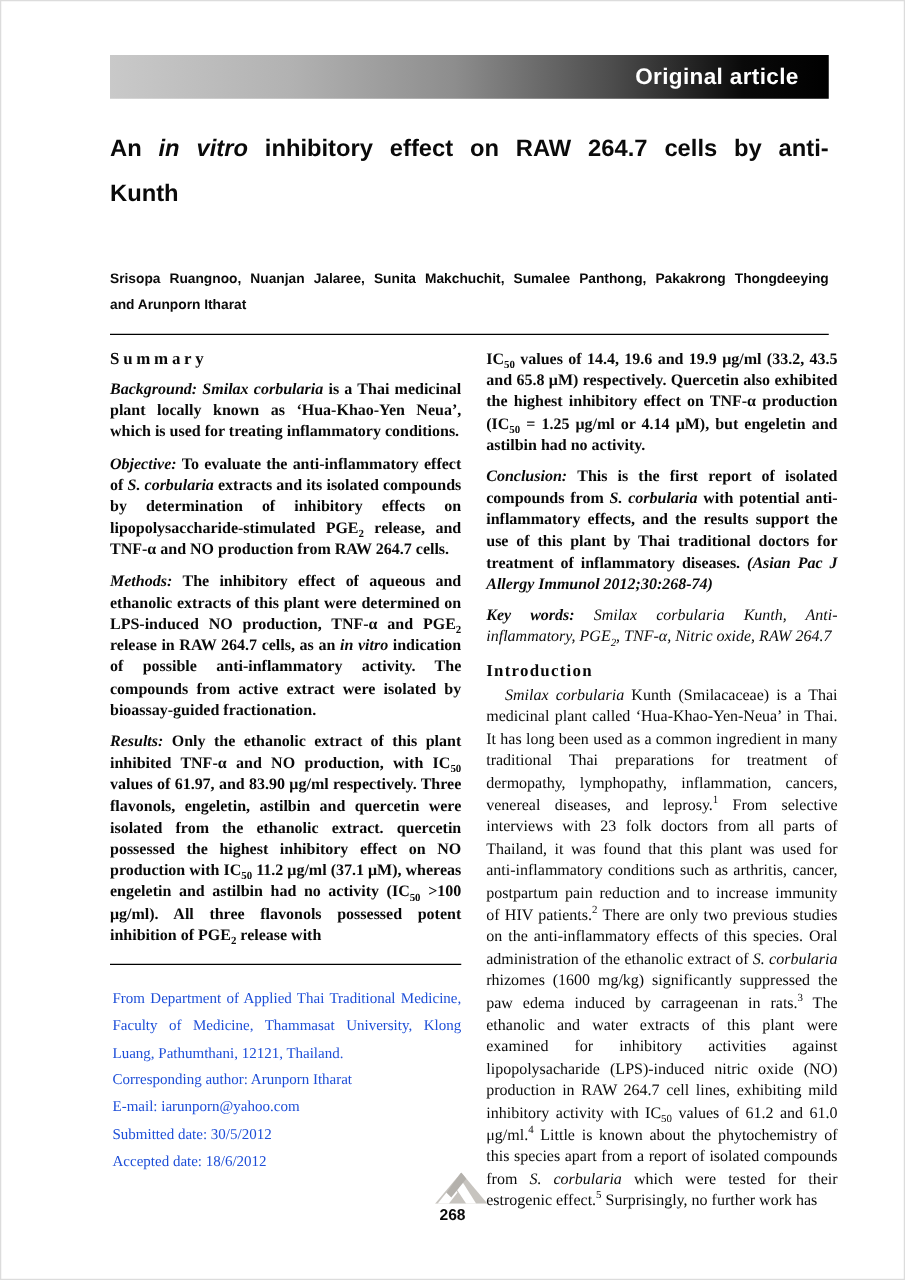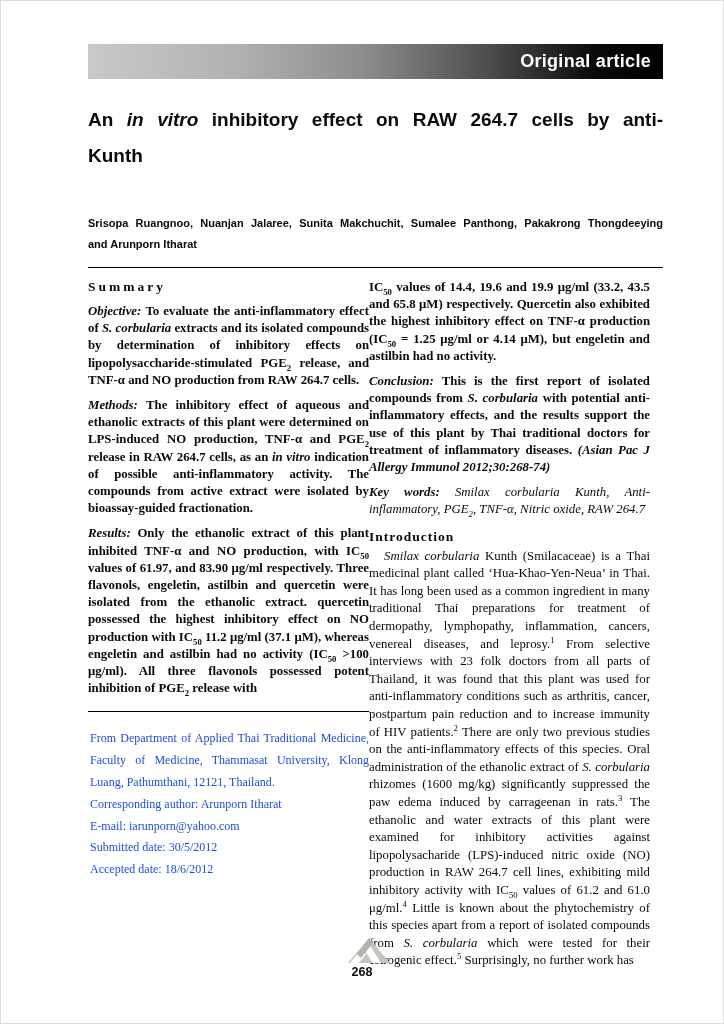--- a/index.html
+++ b/index.html
@@ -11,21 +11,21 @@
     box-sizing:border-box;
     overflow:hidden;
     font-family:"Liberation Serif", serif;
     color:#0a0a0a;
   }
   
   .header-bar{
     position:absolute;top:43px;left:87px;width:575px;height:35px;
     background:linear-gradient(90deg,#c9c9c9 0%,#b2b2b2 25%,#8d8d8d 48%,#4c4c4c 70%,#0a0a0a 88%,#000 100%);
     display:flex;align-items:center;justify-content:flex-end;
-    padding-right:12px;box-sizing:border-box;
+    padding-right:24px;box-sizing:border-box;
   }
   .header-bar .label{
     color:#fff;font-family:"Liberation Sans",sans-serif;
     font-weight:bold;font-size:18px;letter-spacing:.3px;
   }
   
   .title{
     position:absolute;top:101px;left:87px;width:575px;
     font-family:"Liberation Sans",sans-serif;
     font-weight:bold;font-size:19px;line-height:36px;
@@ -41,21 +41,21 @@
   .author-line{text-align:justify;text-align-last:justify;}
   .author-line:last-child{text-align-last:left;}
   
   .rule-full{
     position:absolute;top:266px;left:87px;width:575px;
     border-top:1.6px solid #000;
   }
   
   .columns{
     position:absolute;top:278px;left:87px;width:575px;
-    display:flex;
+    display:flex;gap:20px;
   }
   .col{width:281px;flex:0 0 281px;}
   .sec-heading{
     font-weight:bold;font-size:13.5px;letter-spacing:3px;
     margin:0 0 8px 0;
   }
   .intro-heading{
     font-weight:bold;font-size:13.5px;letter-spacing:1px;
     margin:10px 0 3px 0;
   }
@@ -113,20 +113,21 @@
     <div class="author-line">Srisopa Ruangnoo, Nuanjan Jalaree, Sunita Makchuchit, Sumalee Panthong, Pakakrong Thongdeeying</div>
     <div class="author-line">and Arunporn Itharat</div>
   </div>
 
   <div class="rule-full"></div>
 
   <div class="columns">
 
     <div class="col">
       <div class="sec-heading">Summary</div>
+      <p class="bold-para"><span class="seg-bi">Background: </span><span class="seg-bi">Smilax corbularia</span><span> is a Thai medicinal plant locally known as ‘Hua-Khao-Yen Neua’, which is used for treating inflammatory conditions.</span></p>
       <p class="bold-para"><span class="seg-bi">Objective: </span><span>To evaluate the anti-inflammatory effect of </span><span class="seg-bi">S. corbularia</span><span> extracts and its isolated compounds by determination of inhibitory effects on lipopolysaccharide-stimulated PGE</span><sub class="seg-sub">2</sub><span> release, and TNF-α and NO production from RAW 264.7 cells.</span></p>
       <p class="bold-para"><span class="seg-bi">Methods: </span><span>The inhibitory effect of aqueous and ethanolic extracts of this plant were determined on LPS-induced NO production, TNF-α and PGE</span><sub class="seg-sub">2</sub><span> release in RAW 264.7 cells, as an </span><span class="seg-bi">in vitro</span><span> indication of possible anti-inflammatory activity. The compounds from active extract were isolated by bioassay-guided fractionation.</span></p>
       <p class="bold-para"><span class="seg-bi">Results: </span><span>Only the ethanolic extract of this plant inhibited TNF-α and NO production, with IC</span><sub class="seg-sub">50</sub><span> values of 61.97, and 83.90 μg/ml respectively. Three flavonols, engeletin, astilbin and quercetin were isolated from the ethanolic extract. quercetin possessed the highest inhibitory effect on NO production with IC</span><sub class="seg-sub">50</sub><span> 11.2 μg/ml (37.1 μM), whereas engeletin and astilbin had no activity (IC</span><sub class="seg-sub">50</sub><span> &gt;100 μg/ml). All three flavonols possessed potent inhibition of PGE</span><sub class="seg-sub">2</sub><span> release with</span></p>
 
       <div class="footnote">
         <p class="affiliation">From Department  of Applied Thai Traditional Medicine, Faculty of Medicine, Thammasat University, Klong Luang, Pathumthani, 12121, Thailand.</p>
         <p class="fn-line">Corresponding author: Arunporn Itharat</p>
         <p class="fn-line">E-mail: iarunporn@yahoo.com</p>
         <p class="fn-line">Submitted date: 30/5/2012</p>
         <p class="fn-line">Accepted date: 18/6/2012</p>

